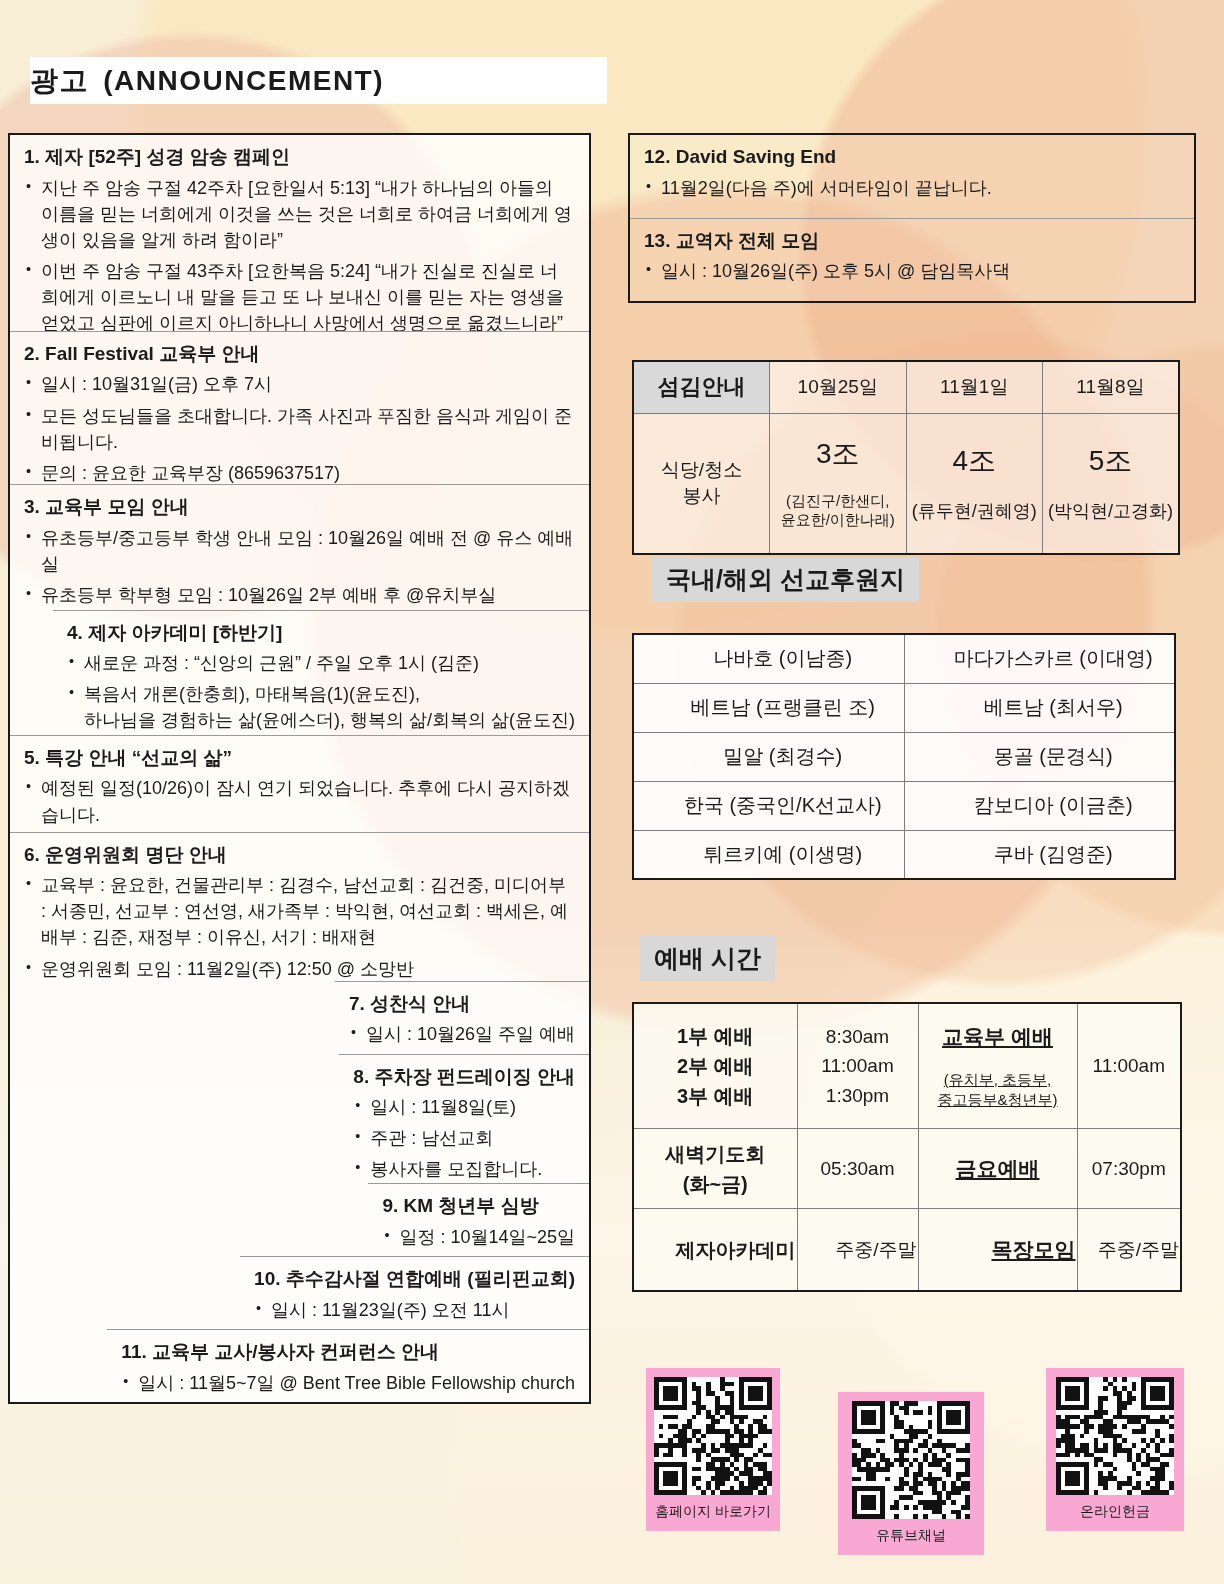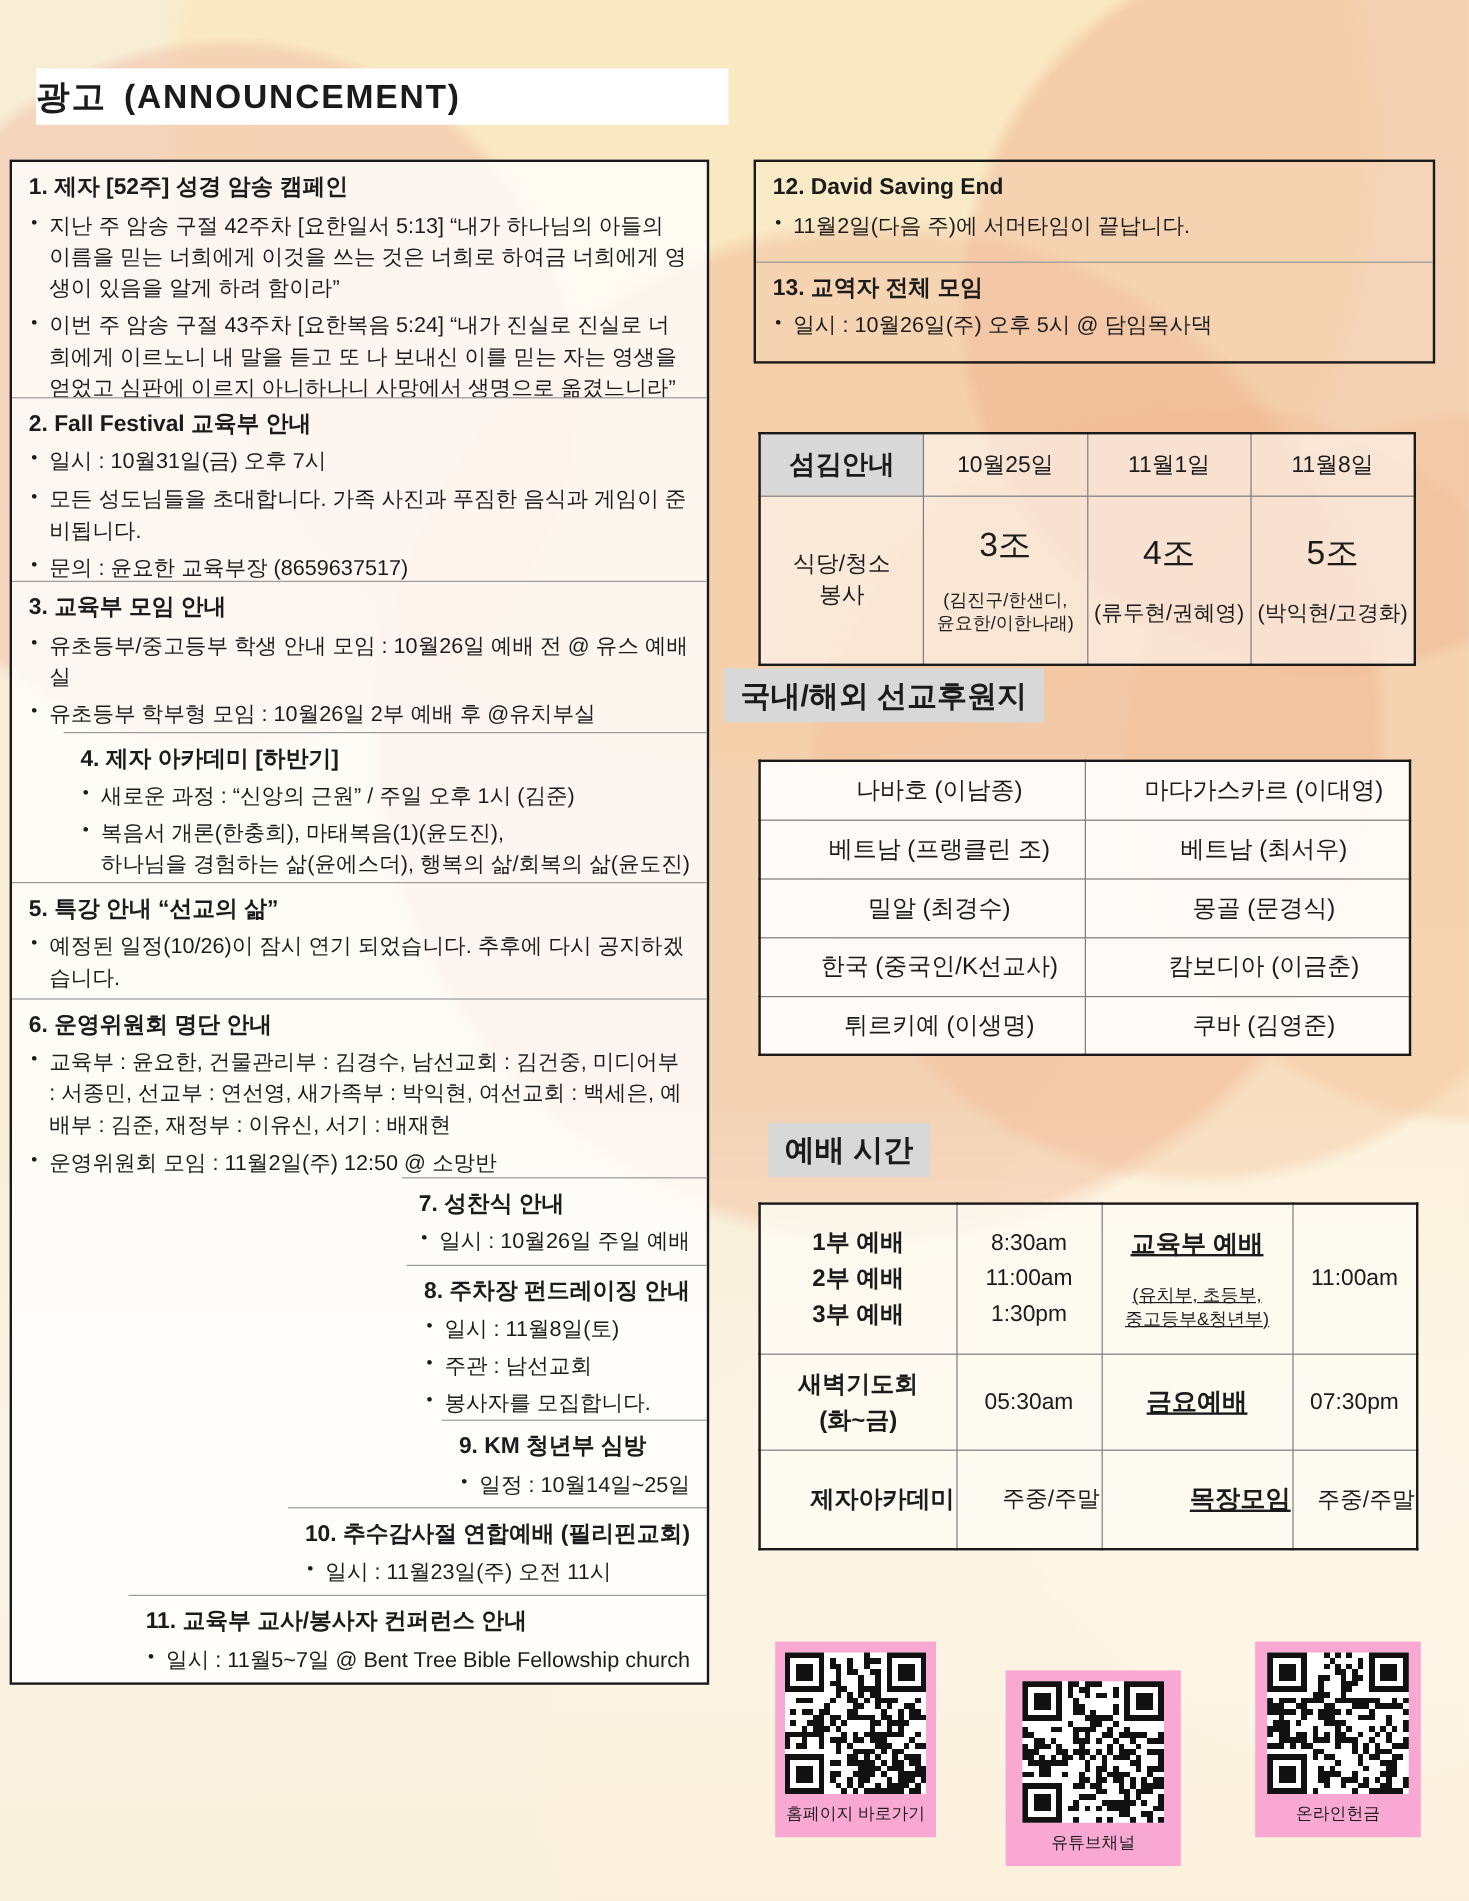--- a/index.html
+++ b/index.html
@@ -55,21 +55,21 @@
   .serving-tbl tr:first-child td{height:52px;}
   .serving-tbl tr:last-child td{height:76px;}
   .serving-tbl .corner{background:#d9d9d9;font-weight:bold;font-size:22px;}
   .team{font-size:28px;line-height:1.2;}
   .members{font-size:15px;line-height:1.25;}
   .serving-tbl td:nth-child(3) .members,.serving-tbl td:nth-child(4) .members{font-size:18px;}
   
   .gray-label{
     background:#d8d8d8;font-size:25px;font-weight:bold;padding:6px 14px;display:inline-block;
   }
-  .mission-label{left:603px;top:557px;}
+  .mission-label{left:652px;top:557px;}
   .worship-label{left:640px;top:936px;}
   
   .mission-tbl{left:632px;top:633px;width:544px;background:rgba(255,255,255,.2);}
   .mission-tbl td{width:50%;height:49px;font-size:20px;background:rgba(255,255,255,.88);padding-left:29px;}
   
   .worship-tbl{left:632px;top:1002px;width:548px;}
   .worship-tbl td{background:rgba(253,250,242,.85);}
   .worship-tbl .c1{width:164px;font-size:20px;font-weight:bold;line-height:1.5;}
   .worship-tbl .c2{width:121px;font-size:19px;line-height:1.55;}
   .worship-tbl .c3{width:159px;text-decoration:underline;}

